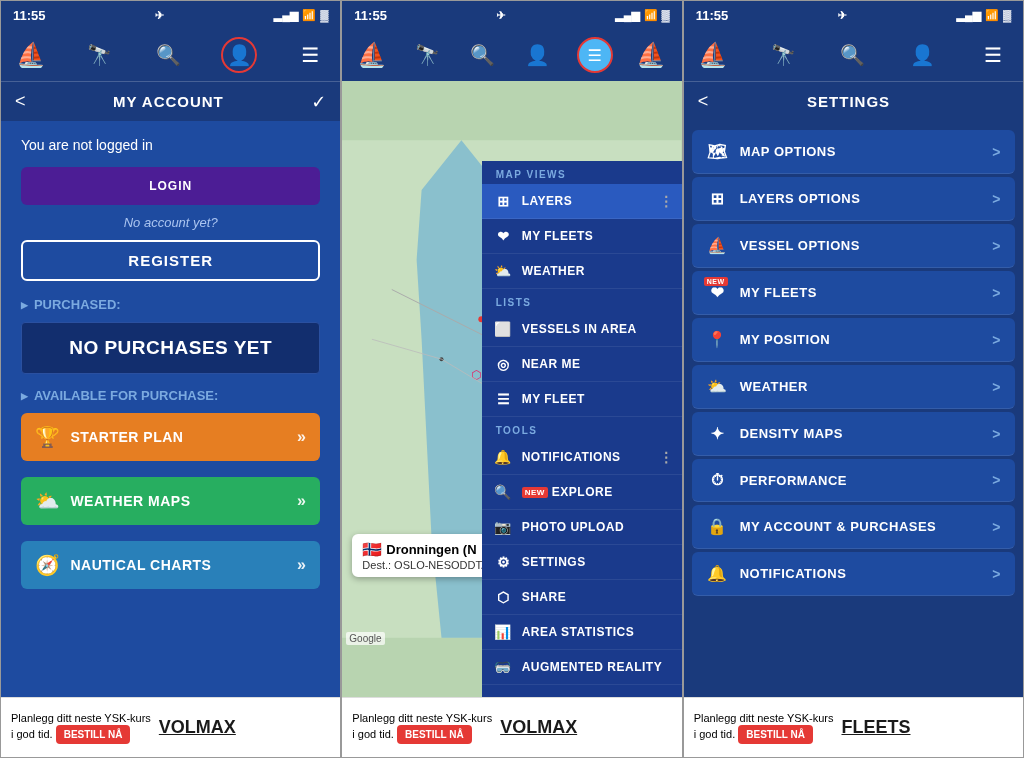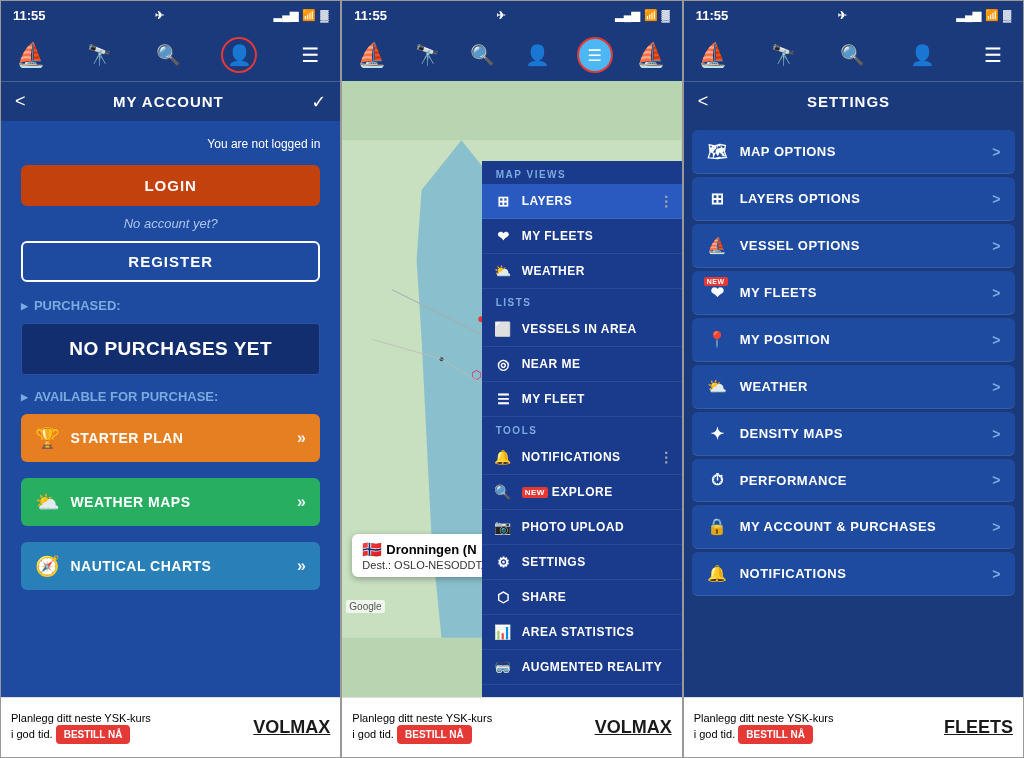--- a/index.html
+++ b/index.html
@@ -105,31 +105,31 @@
     }
     .account-content {
       padding: 16px 20px;
       flex: 1;
       display: flex;
       flex-direction: column;
       gap: 10px;
     }
     .not-logged-in {
       color: white;
-      text-align: right;
-      font-size: 12px;
+      text-align: left;
+      font-size: 14px;
       margin-bottom: 4px;
     }
     .login-btn {
-      background: #c2410c;
+      background: #4c1d95;
       color: white;
       border: none;
       border-radius: 6px;
       padding: 12px;
-      font-size: 15px;
+      font-size: 12px;
       font-weight: 800;
       letter-spacing: 1px;
       cursor: pointer;
       width: 100%;
     }
     .no-account {
       color: #aac4f0;
       text-align: center;
       font-style: italic;
       font-size: 13px;
@@ -202,21 +202,20 @@
     .btn-weather { background: #27ae60; }
     .btn-nautical { background: #2980b9; }
     .purchase-btn .btn-icon { font-size: 20px; }
 
     
     .ad-banner {
       background: white;
       height: 60px;
       display: flex;
       align-items: center;
-      justify-content: space-between;
       padding: 4px 10px;
       font-size: 11px;
       border-top: 1px solid #ddd;
     }
     .ad-text { font-size: 11px; line-height: 1.3; }
     .ad-btn {
       background: #e53935;
       color: white;
       border: none;
       border-radius: 4px;
@@ -328,21 +327,21 @@
       font-size: 8px;
       font-weight: 800;
       padding: 1px 4px;
       border-radius: 3px;
       margin-right: 6px;
     }
 
     
     .google-watermark {
       position: absolute;
-      bottom: 84px;
+      bottom: 52px;
       left: 4px;
       font-size: 10px;
       color: #555;
       background: rgba(255,255,255,0.7);
       padding: 1px 3px;
       border-radius: 2px;
     }
 
     
     .map-svg-container {

